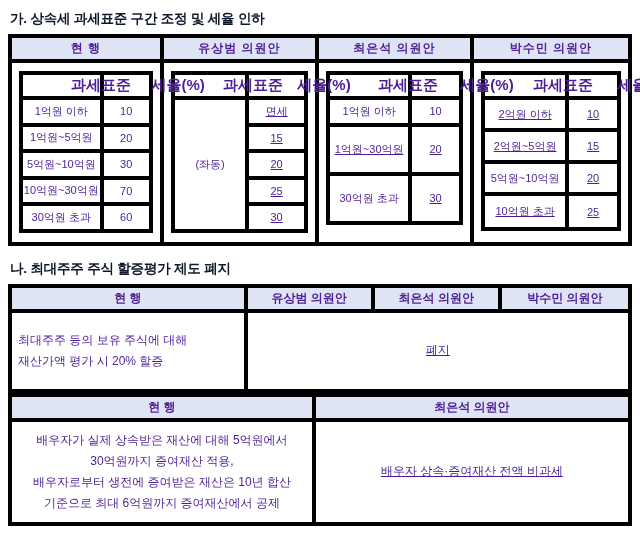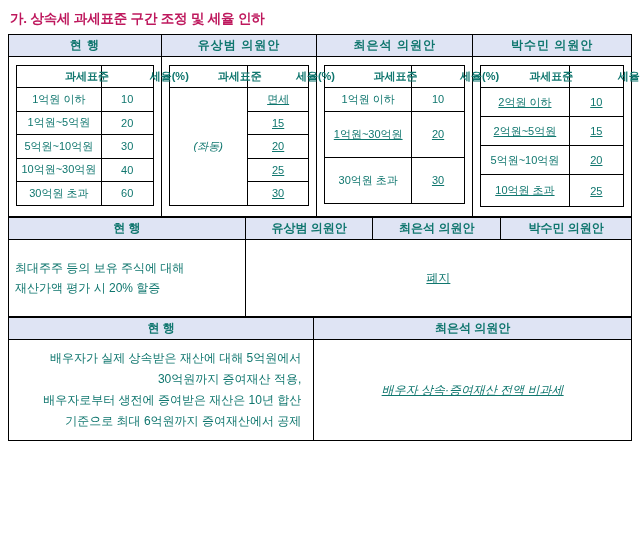--- a/index.html
+++ b/index.html
@@ -18,36 +18,36 @@
     position: relative;
     width: 640px;
     height: 539px;
     box-sizing: border-box;
     padding: 6px 8px 0 8px;
   }
 
   .section-title {
     font-size: 13.5px;
     font-weight: bold;
-    color: #be185d;
+    color: #0f172a;
     margin: 4px 0 6px 2px;
     letter-spacing: -0.2px;
   }
 
   table.grid {
     border-collapse: collapse;
     table-layout: fixed;
   }
   table.grid td, table.grid th {
-    border: 1px solid #000000;
+    border: 4px solid #000000;
     padding: 0;
     font-size: 11px;
     text-align: center;
     vertical-align: middle;
-    color: #0f766e;
+    color: #4c1d95;
     font-weight: normal;
   }
 
   
   .tbl-a {
     width: 624px;
     margin: 0 auto;
   }
   .tbl-a .hdr {
     background: #dfe4f4;
@@ -68,32 +68,31 @@
   .inner td {
     border: 1px solid #000;
     font-size: 10.5px;
     text-align: center;
     height: 22.5px;
     padding: 0 1px;
     white-space: nowrap;
   }
   .inner td.ih {
     font-weight: bold;
-    font-size: 11px;
+    font-size: 15px;
     height: 21px;
     padding-left: 48px;
   }
   .red-u {
     color: #d8000c;
     font-weight: bold;
     text-decoration: underline;
   }
   .tall-empty {
     height: 115px;
-    font-style: italic;
   }
 
   
   .tbl-b {
     width: 624px;
     margin: 0 auto;
   }
   .tbl-b .hdr {
     background: #dfe4f4;
     font-weight: bold;
@@ -118,30 +117,29 @@
     width: 624px;
     margin: 0 auto;
   }
   .tbl-c .hdr {
     background: #dfe4f4;
     font-weight: bold;
     font-size: 12px;
     height: 21px;
   }
   .tbl-c .body-left {
-    text-align: right;
+    text-align: center;
     font-size: 12px;
     padding: 8px 12px;
     line-height: 1.75;
     vertical-align: middle;
   }
   .tbl-c .body-right {
     font-size: 12px;
     vertical-align: middle;
-    font-style: italic;
   }
   .linebr { display: block; }
 </style>
 </head>
 <body>
 
 <div class="page">
 
   <div class="section-title">가. 상속세 과세표준 구간 조정 및 세율 인하</div>
 
@@ -179,21 +177,21 @@
           <tr>
             <td>1억원~5억원</td>
             <td>20</td>
           </tr>
           <tr>
             <td>5억원~10억원</td>
             <td>30</td>
           </tr>
           <tr>
             <td>10억원~30억원</td>
-            <td>40</td>
+            <td>70</td>
           </tr>
           <tr>
             <td>30억원 초과</td>
             <td>60</td>
           </tr>
         </tbody>
             </table>
       </td>
 
       <td class="panecell">
@@ -281,20 +279,21 @@
             <td style="height:31px" class="red-u">10억원 초과</td>
             <td class="red-u">25</td>
           </tr>
         </tbody>
             </table>
       </td>
     </tr>
   </tbody>
     </table>
 
+  <div class="section-title" style="margin-top:14px">나. 최대주주 주식 할증평가 제도 폐지</div>
 
   <table class="grid tbl-b">
     <colgroup>
       <col style="width:38%">
       <col style="width:20.5%">
       <col style="width:20.5%">
       <col style="width:21%">
     </colgroup>
     <tbody>
         <tr>

